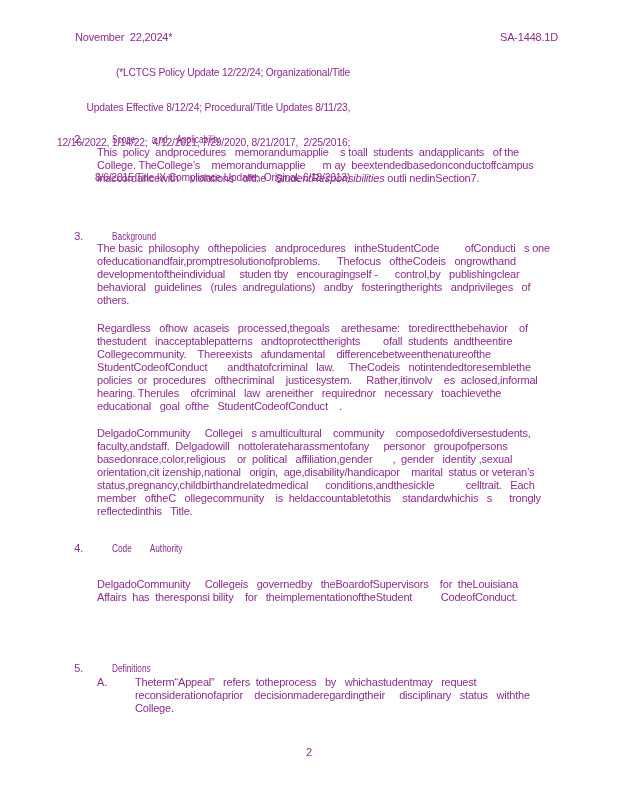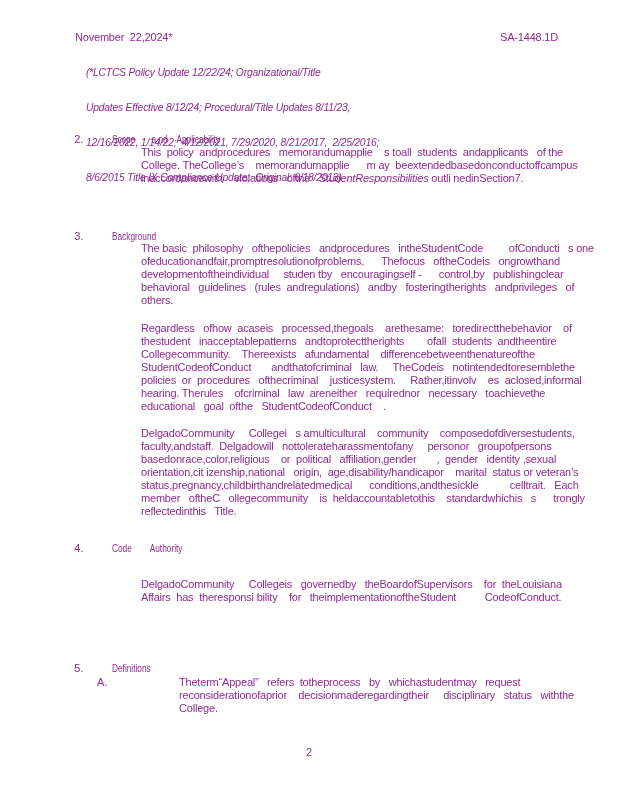--- a/index.html
+++ b/index.html
@@ -7,35 +7,35 @@
   #page{
     position:relative;width:618px;height:800px;background:#ffffff;
     font-family:"Liberation Sans",sans-serif;color:#8e2c8f;overflow:hidden;
   }
   .hdr-row{
     position:absolute;top:31px;left:75px;width:483px;
     display:flex;justify-content:space-between;
     font-size:11px;letter-spacing:-0.2px;white-space:pre;align-items:center;
   }
   .rev{
-    position:absolute;top:44px;left:86px;
-    font-style:italic;font-size:10.3px;line-height:11.6px;
-    letter-spacing:-0.2px;white-space:pre;
+    position:absolute;top:44px;left:57px;
+    font-size:10.3px;line-height:11.6px;
+    letter-spacing:-0.2px;white-space:pre;text-align:right;
   }
   .sec-head{position:absolute;left:62px;font-size:11px;white-space:pre;}
   .sec-num{display:inline-block;width:38px;}
   .cond{
     display:inline-block;transform:scaleX(0.72);transform-origin:0 60%;
     font-size:11.5px;white-space:pre;
   }
   .block{
     position:absolute;left:97px;font-size:11px;line-height:13px;
     letter-spacing:-0.2px;
   }
-  .tline{white-space:pre;margin-left:44px;}
+  .tline{white-space:pre;}
   .it{font-style:italic;text-align:right;}
   .def-item{position:absolute;left:97px;font-size:11px;line-height:13px;letter-spacing:-0.2px;}
   .def-label{position:absolute;left:0;top:0;white-space:pre;}
   .def-lines{margin-left:38px;}
   .pageno{
     position:absolute;top:746px;left:0;width:618px;text-align:center;
     font-size:11px;
   }
 </style>
 </head>

